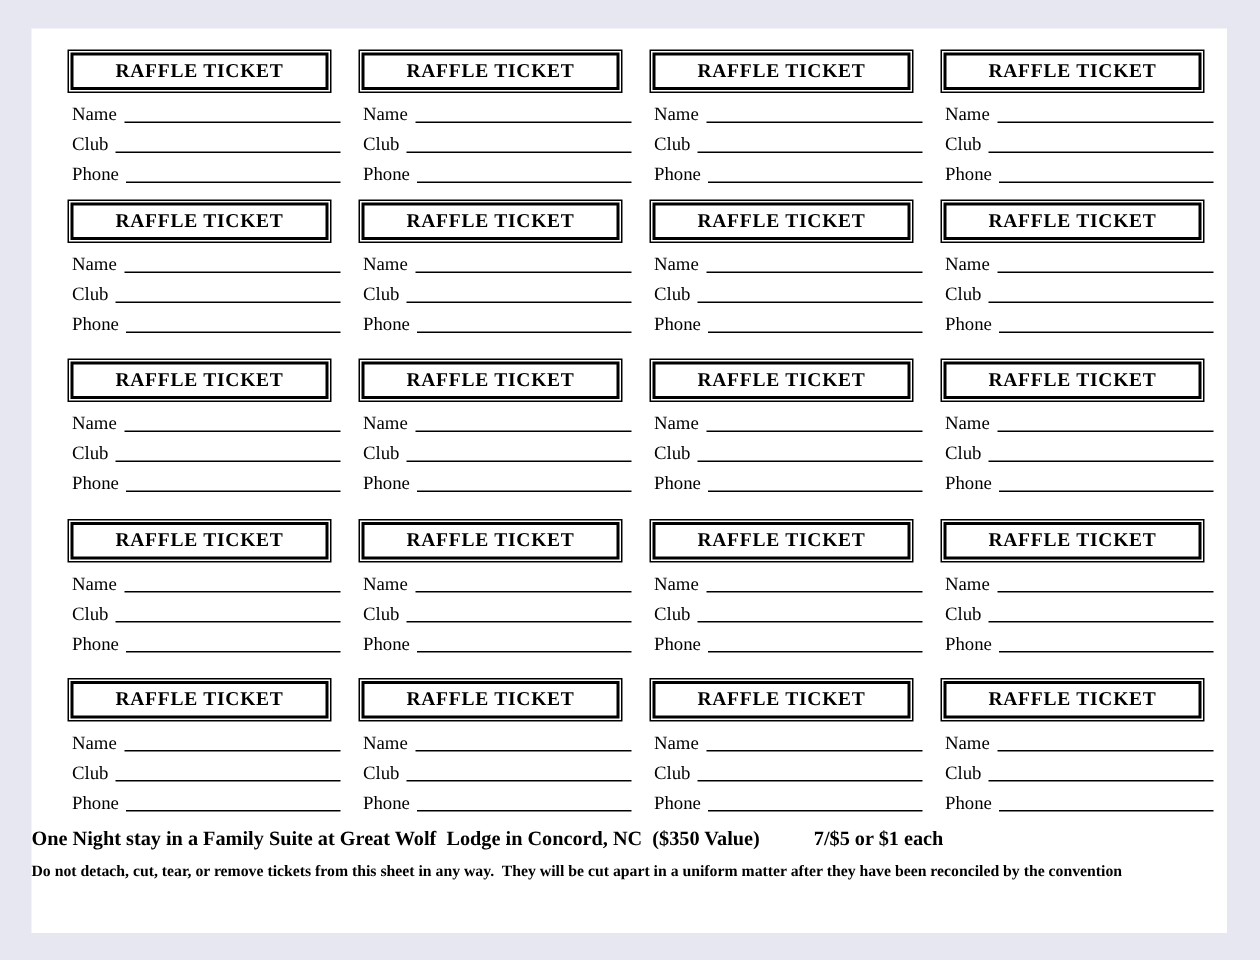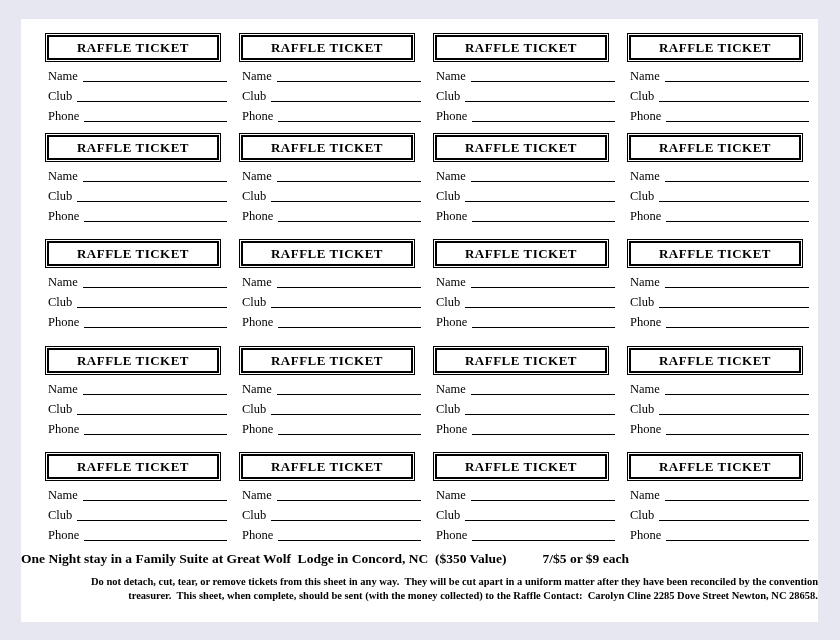--- a/index.html
+++ b/index.html
@@ -80,21 +80,21 @@
     column-gap: 36px;
     font-weight: bold;
     font-size: 13.5px;
     white-space: pre;
   }
   .instructions {
     position: absolute;
     left: 0;
     top: 556px;
     width: 100%;
-    text-align: right;
+    text-align: left;
     font-weight: bold;
     font-size: 10.5px;
     line-height: 14px;
   }
   .instructions div { white-space: pre; }
 </style>
 </head>
 <body style="background: rgb(231, 231, 242); color: rgb(0, 0, 0);">
 
 <div class="page">
@@ -536,21 +536,20 @@
       <div class="field-row">
         <span class="field-label">Phone</span>
         <span class="field-line"></span>
       </div>
     </div>
   </div>
 </div>
 
     <div class="prize-line">
       <span>One Night stay in a Family Suite at Great Wolf  Lodge in Concord, NC  ($350 Value)</span>
-      <span>7/$5 or $9 each</span>
+      <span>7/$5 or $1 each</span>
     </div>
 
     <div class="instructions">
       <div>Do not detach, cut, tear, or remove tickets from this sheet in any way.  They will be cut apart in a uniform matter after they have been reconciled by the convention</div>
-      <div>treasurer.  This sheet, when complete, should be sent (with the money collected) to the Raffle Contact:  Carolyn Cline 2285 Dove Street Newton, NC 28658.</div>
     </div>
   </div>
 </div>
 
 </body></html>

